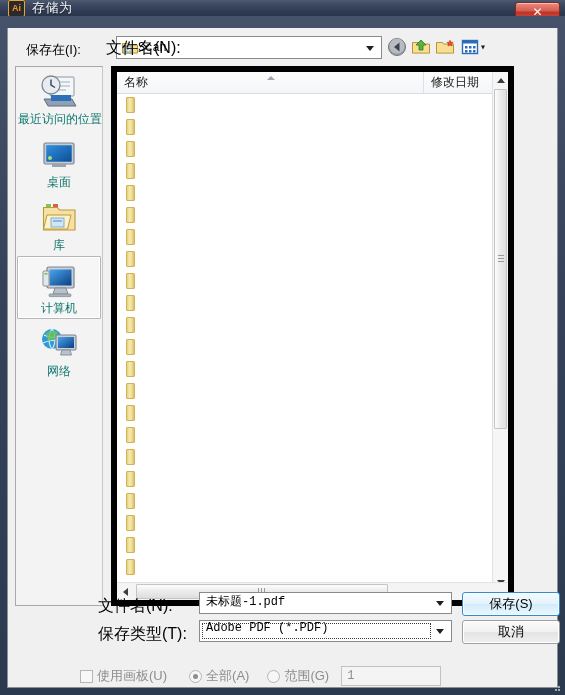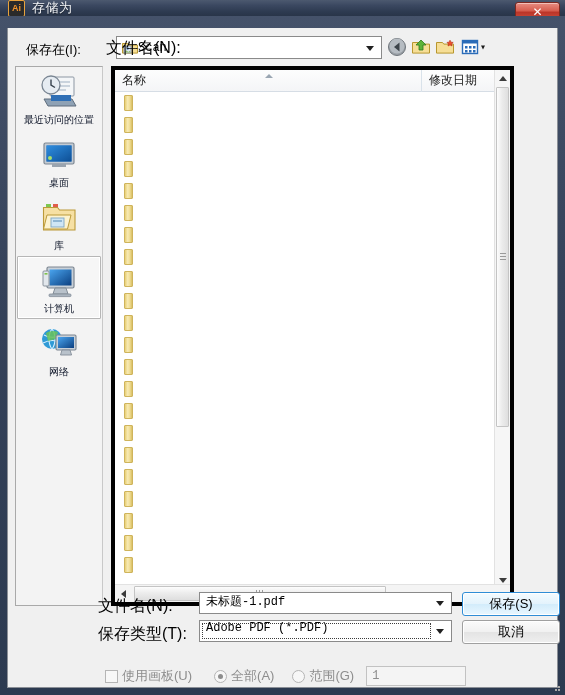--- a/index.html
+++ b/index.html
@@ -162,33 +162,33 @@
     border: 1px solid #b6b6b6;
     border-radius: 1px;
     box-shadow: inset 0 0 0 1px #ffffff;
   }
   .place .picon {
     width: 42px; height: 38px;
     margin: 2px auto 1px auto;
     position: relative;
   }
   .place .plabel {
-    font-size: 10px;
-    color: #0f172a;
+    font-size: 12px;
+    color: #0f766e;
     line-height: 15px;
     white-space: nowrap;
   }
 
   
   #filelist {
     position: absolute;
     left: 103px; top: 38px;
     width: 403px; height: 540px;
     background: #ffffff;
-    border: 4px solid #000000;
+    border: 6px solid #000000;
     box-sizing: border-box;
     overflow: hidden;
   }
   #headerrow {
     position: absolute;
     left: 0; top: 0;
     width: 439px; height: 22px;
     background: linear-gradient(180deg, #fdfdfd 0%, #f4f5f7 100%);
     border-bottom: 1px solid #d6dde5;
     box-sizing: border-box;
@@ -775,21 +775,21 @@
   <div class="fieldbox" id="fld-filetype">
     <span class="ftext">Adobe PDF (*.PDF)</span>
     <span class="inner-focus"></span>
     <span class="combo-arrow"></span>
   </div>
 
   <div class="dlgbtn" id="btn-save">保存(S)</div>
   <div class="dlgbtn" id="btn-cancel">取消</div>
 
   <div id="options-row">
-    <div class="optitem" style="margin-left:98px">
+    <div class="optitem" style="margin-left:73px">
       <span class="cbox"></span>
       <span>使用画板(U)</span>
     </div>
     <div class="optitem" style="margin-left:22px">
       <span class="radio on"></span>
       <span>全部(A)</span>
     </div>
     <div class="optitem" style="margin-left:18px">
       <span class="radio"></span>
       <span>范围(G)</span>

